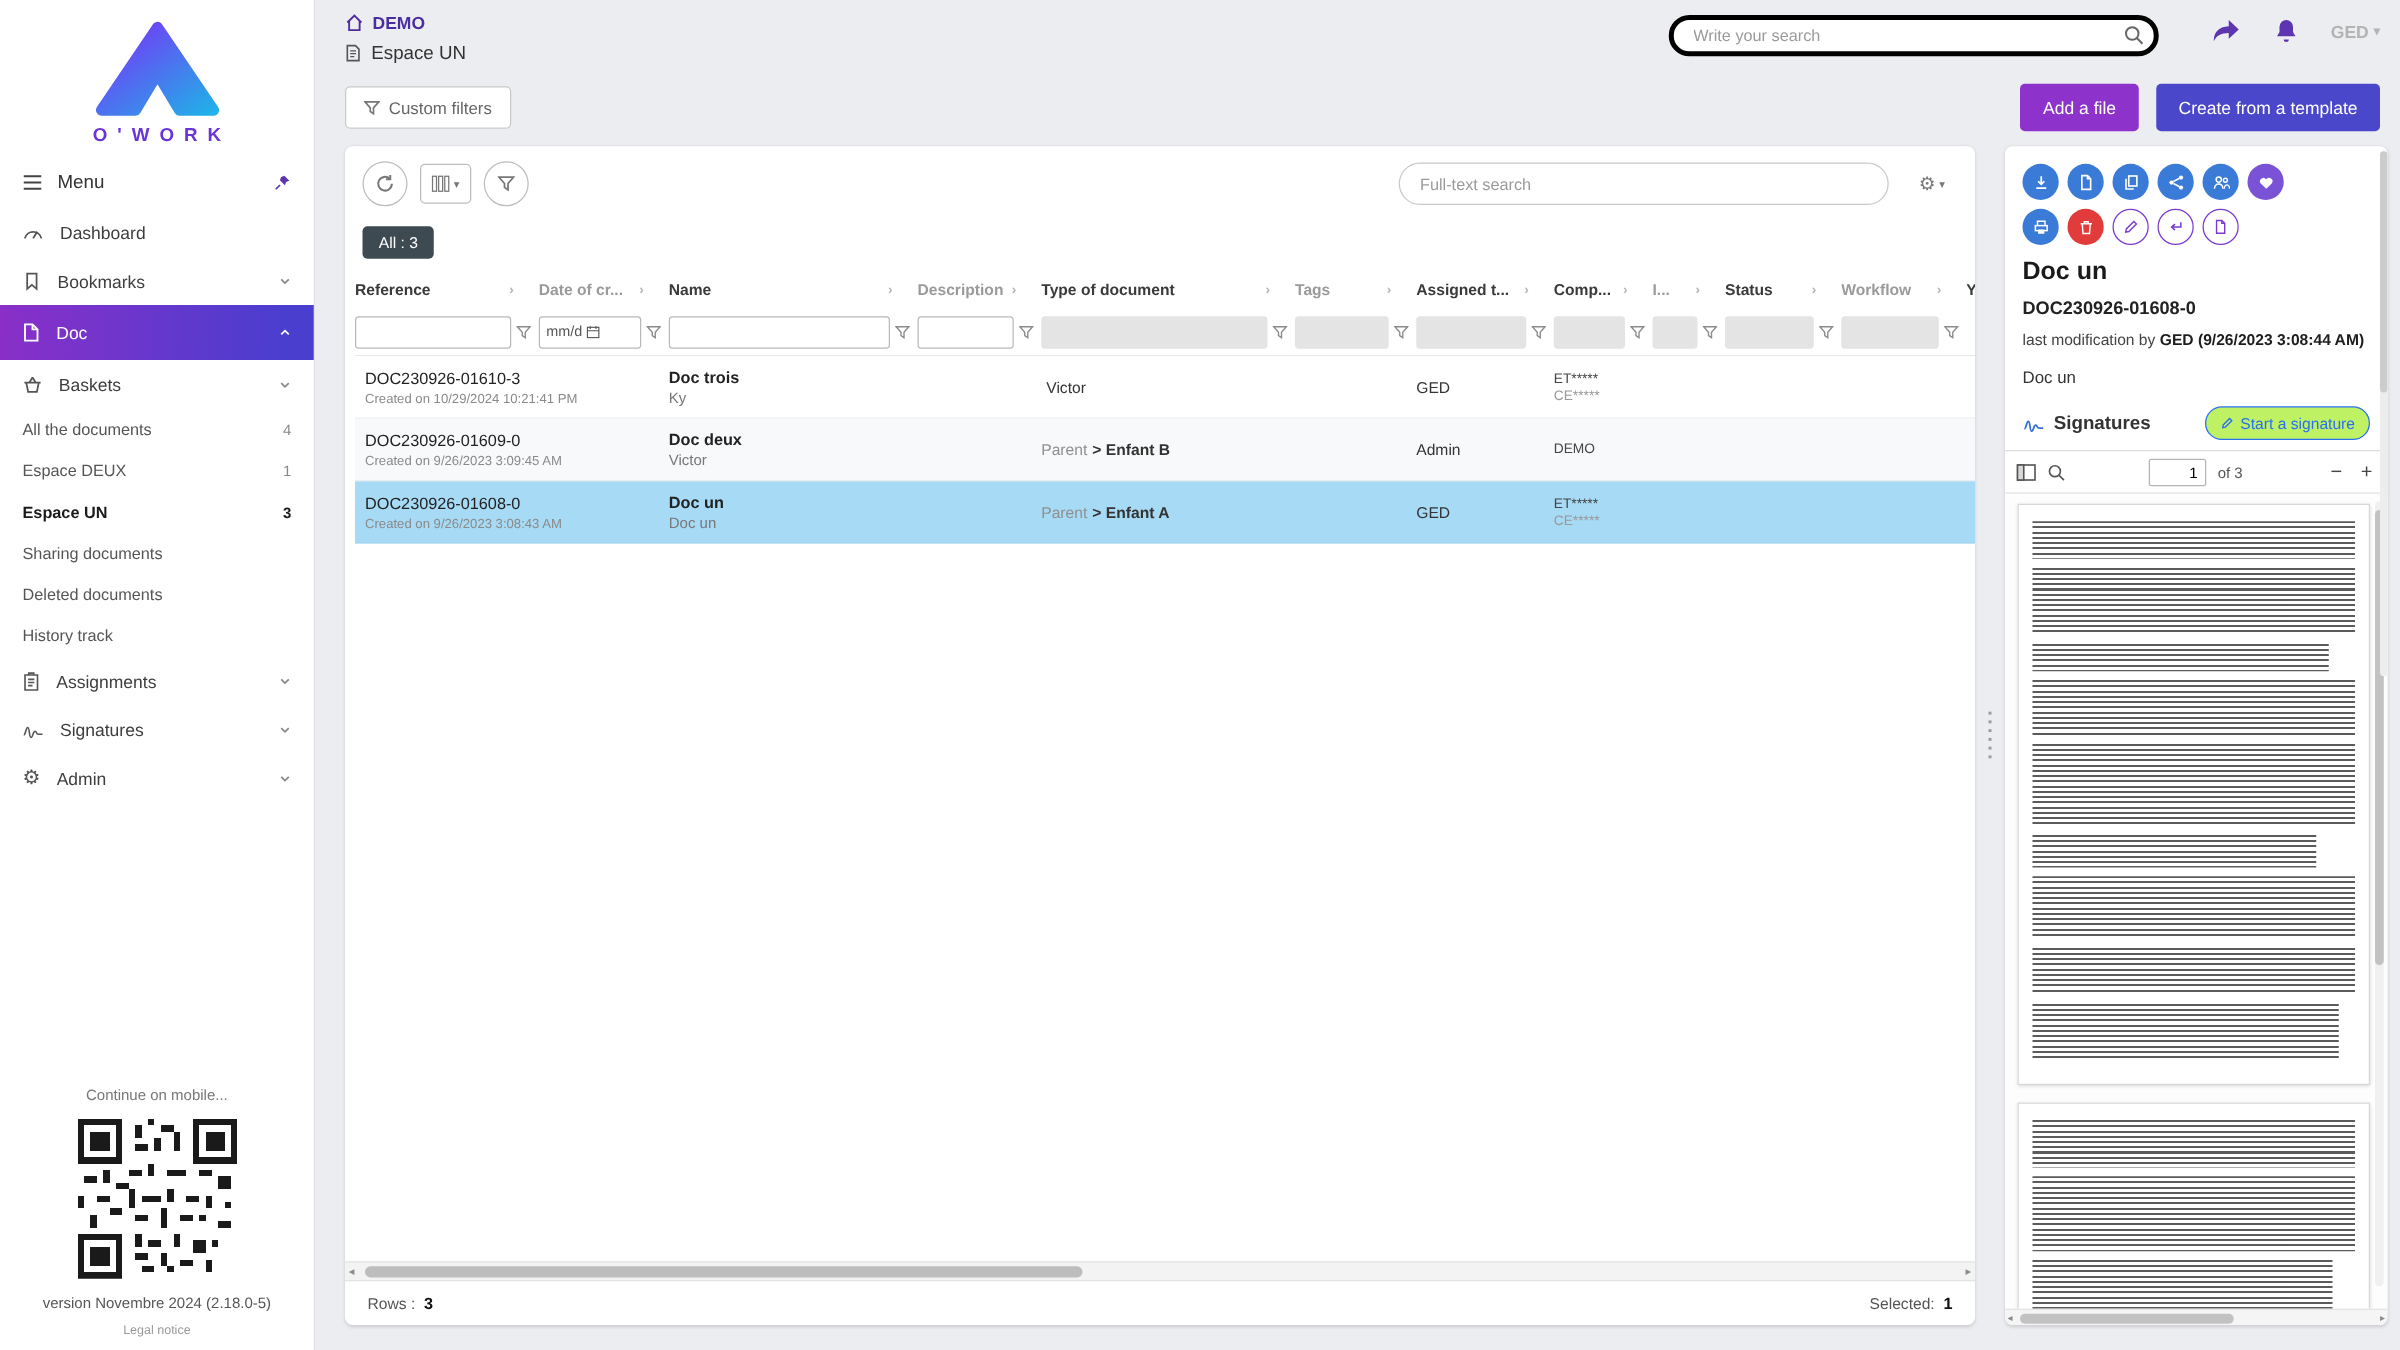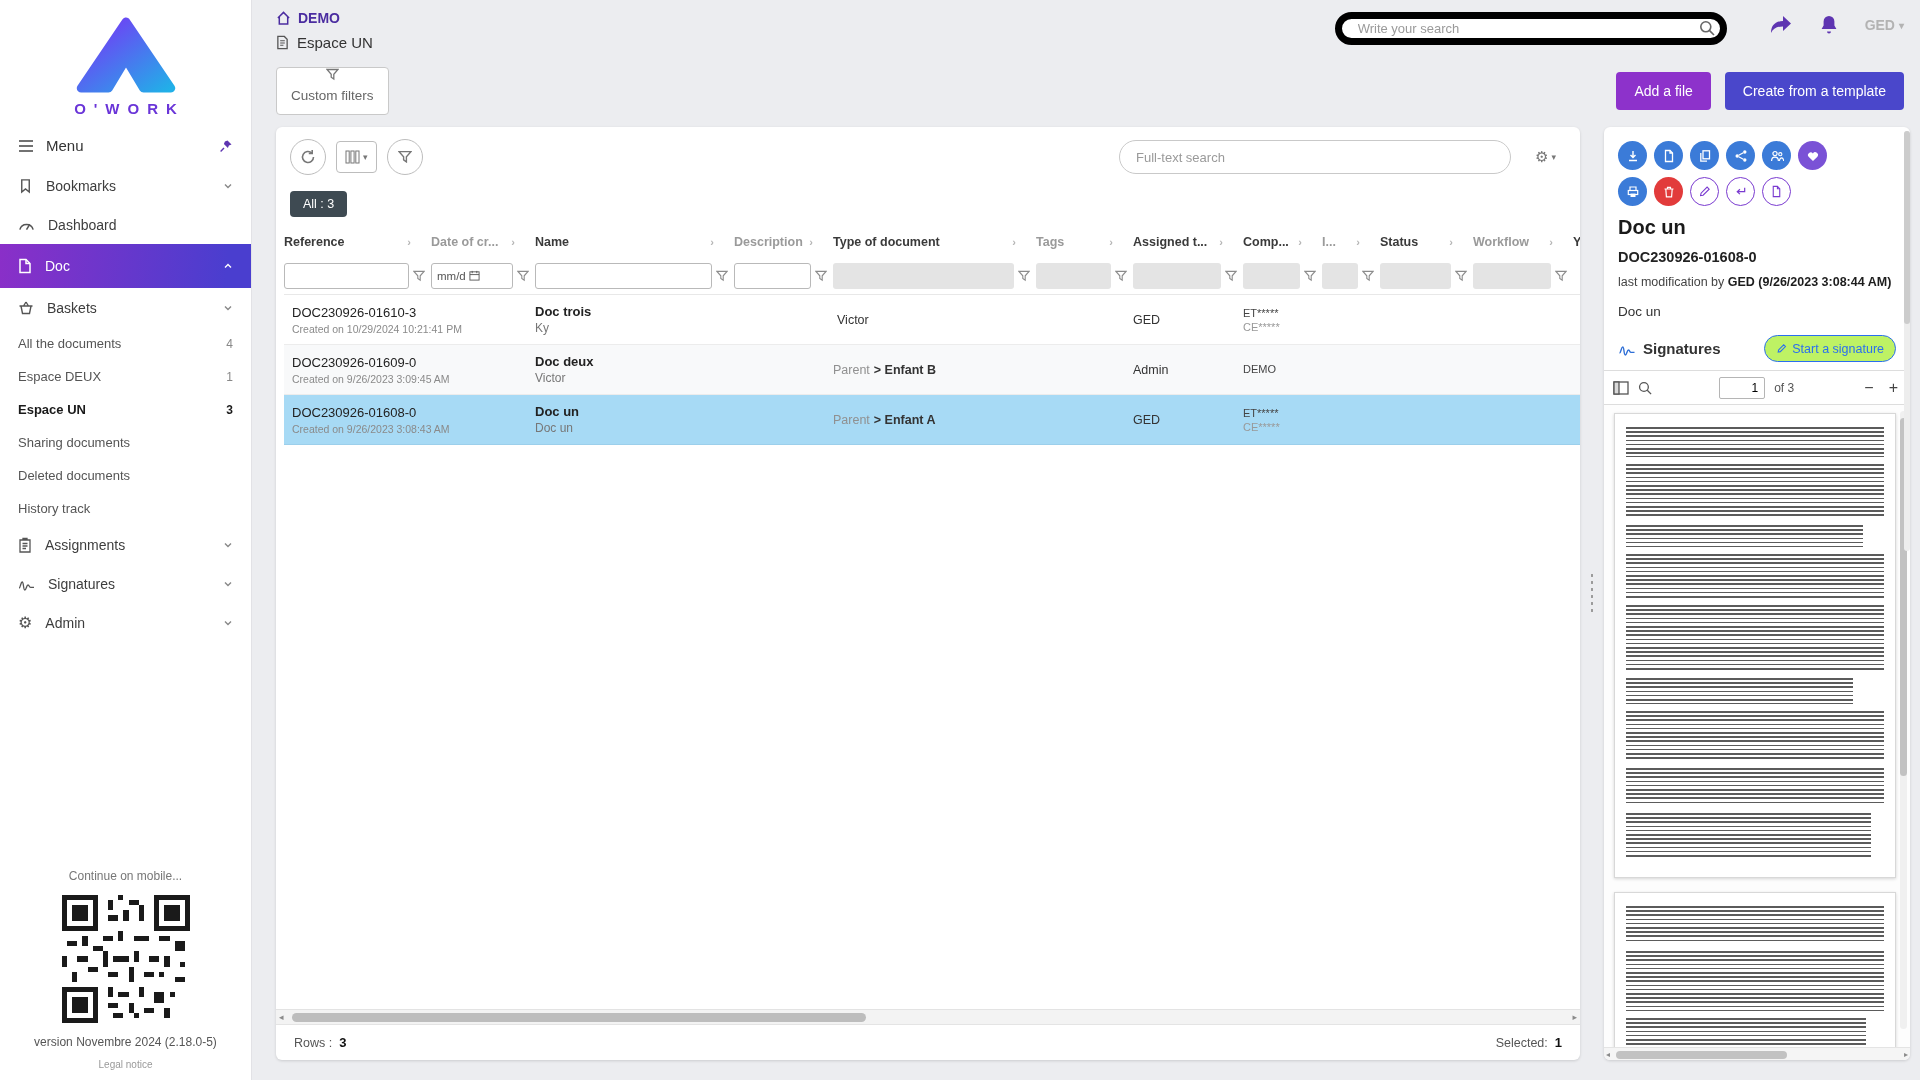--- a/index.html
+++ b/index.html
@@ -31,28 +31,28 @@
   .version { font-size:12px; color:#555; margin-top:12px; }
   .legal { font-size:10px; color:#999; margin-top:10px; cursor:pointer; }
 
   
   .main { flex:1; display:flex; flex-direction:column; height:100%; min-width:0; }
   .topbar { display:flex; align-items:flex-start; padding:10px 16px 0 24px; }
   .breadcrumb { flex:1; }
   .bc-app { display:flex; align-items:center; gap:7px; color:#4b2da0; font-weight:bold; font-size:14px; cursor:pointer; }
   .bc-page { display:flex; align-items:center; gap:8px; color:#333; font-size:15px; margin-top:8px; }
   .search-wrap { position:relative; width:392px; margin-top:2px; }
-  .search-wrap input { width:100%; height:33px; border:7px solid #000000; border-radius:17px; padding:0 38px 0 16px; font-size:13px; color:#4c1d95; outline:none; background:#fff; font-family:inherit; }
+  .search-wrap input { width:100%; height:33px; border:4px solid #000000; border-radius:17px; padding:0 38px 0 16px; font-size:13px; color:#4c1d95; outline:none; background:#fff; font-family:inherit; }
   .search-wrap input::placeholder { color:#9a9a9a; }
   .search-mag { position:absolute; right:12px; top:8px; color:#666; cursor:pointer; }
   .top-icons { display:flex; align-items:center; gap:26px; margin-left:42px; margin-top:4px; }
   .user-menu { color:#b3b3b3; font-size:14px; font-weight:bold; cursor:pointer; display:flex; align-items:center; gap:4px; }
 
   .actionbar { display:flex; align-items:center; padding:16px 16px 12px 24px; }
-  .btn-outline { display:inline-flex; align-items:center; gap:7px; height:48px; padding:0 14px; background:#fff; border:1px solid #c9c9c9; border-radius:4px; color:#666; font-size:13.5px; cursor:pointer; font-family:inherit;flex-direction:column; }
+  .btn-outline { display:inline-flex; align-items:center; gap:7px; height:34px; padding:0 14px; background:#fff; border:1px solid #c9c9c9; border-radius:4px; color:#666; font-size:13.5px; cursor:pointer; font-family:inherit; }
   .actionbar .spacer { flex:1; }
   .btn-solid { height:38px; padding:0 18px; border:none; border-radius:4px; color:#fff; font-size:14px; cursor:pointer; font-family:inherit; }
   .btn-add { background:#8d32cb; }
   .btn-create { background:#4a47cb; margin-left:14px; }
 
   .content { flex:1; display:flex; padding:0 10px 20px 24px; min-height:0; }
 
   
   .grid-card { flex:1; min-width:0; background:#fff; border-radius:6px; box-shadow:0 1px 3px rgba(0,0,0,.14); display:flex; flex-direction:column; overflow:hidden; position:relative; }
   .card-toolbar { display:flex; align-items:center; gap:10px; padding:12px 14px 8px; }
@@ -164,36 +164,36 @@
     <span class="menu-pin">
       <svg width="14" height="14" viewBox="0 0 14 14">
           <path d="M8.5 1.5l4 4-2.6 1-1 2.6-4-4 1-2.6z" fill="currentColor"></path>
           <path d="M5 9l-3.4 3.4" stroke="currentColor" stroke-width="1.4"></path>
         </svg>
     </span>
   </div>
 
   <nav>
     <div class="nav-item">
+      <svg width="17" height="15" viewBox="0 0 18 15">
+          <path d="M2 13A7.2 7.2 0 0 1 16 13" stroke="#555" stroke-width="1.6" fill="none"></path>
+          <path d="M9 13 12.4 7.4" stroke="#555" stroke-width="1.6" fill="none"></path>
+        </svg>
+      <span>Dashboard</span>
+    </div>
+    <div class="nav-item">
       <svg width="15" height="16" viewBox="0 0 16 16">
           <path d="M4 1.5h8v13l-4-3.4-4 3.4z" stroke="#555" stroke-width="1.5" fill="none"></path>
         </svg>
       <span>Bookmarks</span>
       <span class="chev">
           <svg width="10" height="10" viewBox="0 0 10 10">
             <path d="M2 3.5l3 3 3-3" stroke="#888" stroke-width="1.4" fill="none"></path>
           </svg>
         </span>
-    </div>
-    <div class="nav-item">
-      <svg width="17" height="15" viewBox="0 0 18 15">
-          <path d="M2 13A7.2 7.2 0 0 1 16 13" stroke="#555" stroke-width="1.6" fill="none"></path>
-          <path d="M9 13 12.4 7.4" stroke="#555" stroke-width="1.6" fill="none"></path>
-        </svg>
-      <span>Dashboard</span>
     </div>
     <div class="nav-item active">
       <svg width="14" height="16" viewBox="0 0 14 16">
           <path d="M2 1.5h6l4 4v9H2z" stroke="#fff" stroke-width="1.5" fill="none"></path>
           <path d="M8 1.5v4h4" stroke="#fff" stroke-width="1.5" fill="none"></path>
         </svg>
       <span>Doc</span>
       <span class="chev">
           <svg width="10" height="10" viewBox="0 0 10 10">
             <path d="M2 6.5l3-3 3 3" stroke="#fff" stroke-width="1.4" fill="none"></path>

